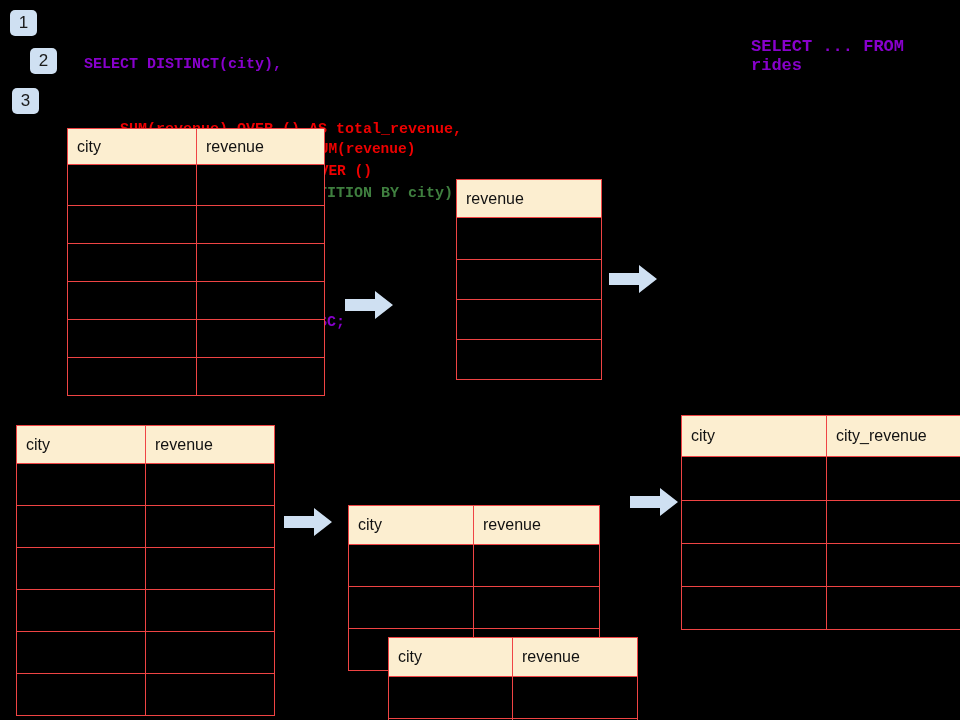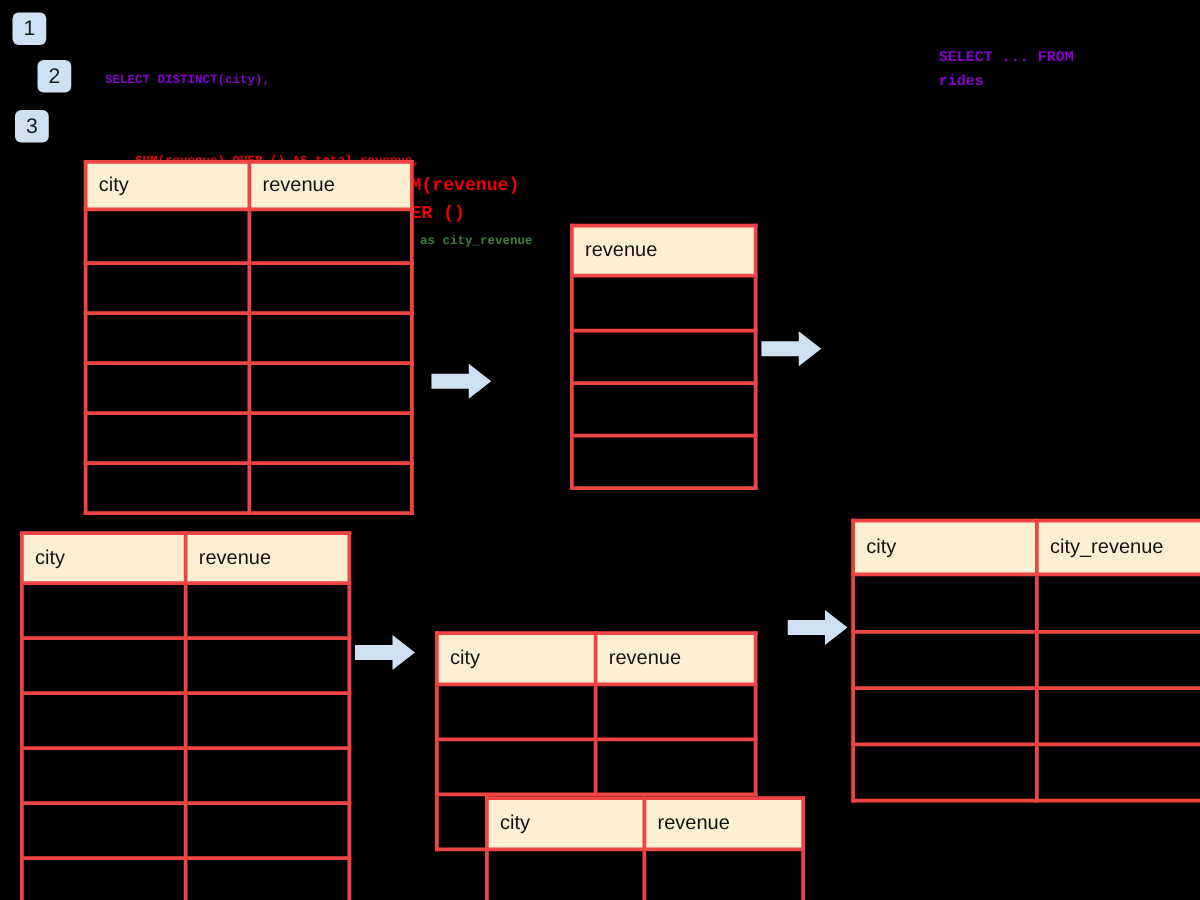--- a/index.html
+++ b/index.html
@@ -28,49 +28,49 @@
     line-height: 26px;
     text-align: center;
     width: 27px;
     height: 26px;
   }
 
   
   .sql-block {
     position: absolute;
     font-family: "Liberation Mono", "DejaVu Sans Mono", monospace;
-    font-size: 10px;
+    font-size: 15px;
     font-weight: bold;
     line-height: 21.5px;
     white-space: pre;
     letter-spacing: 0px;
   }
   .sql-line { white-space: pre; }
 
   
   .annot {
     position: absolute;
     font-family: "Liberation Mono", "DejaVu Sans Mono", monospace;
     font-weight: bold;
     white-space: pre;
     line-height: 22px;
   }
   .annot-red   { color: #ee0000; font-size: 14.5px; }
   .annot-green { color: #3f7f3f; font-size: 14.5px; }
-  .annot-purple{ color: #8800cc; font-size: 12px; line-height: 19px; }
+  .annot-purple{ color: #8800cc; font-size: 17px; line-height: 19px; }
 
   
   .tbl {
     position: absolute;
     border-collapse: collapse;
     background: #000000;
     table-layout: fixed;
   }
   .tbl th, .tbl td {
-    border: 3px solid #ef4444;
+    border: 1px solid #ef4444;
     padding: 0;
     margin: 0;
   }
   .tbl th {
     background: #fceed0;
     color: #111111;
     font-family: "Liberation Sans", sans-serif;
     font-size: 16px;
     font-weight: normal;
     text-align: left;

